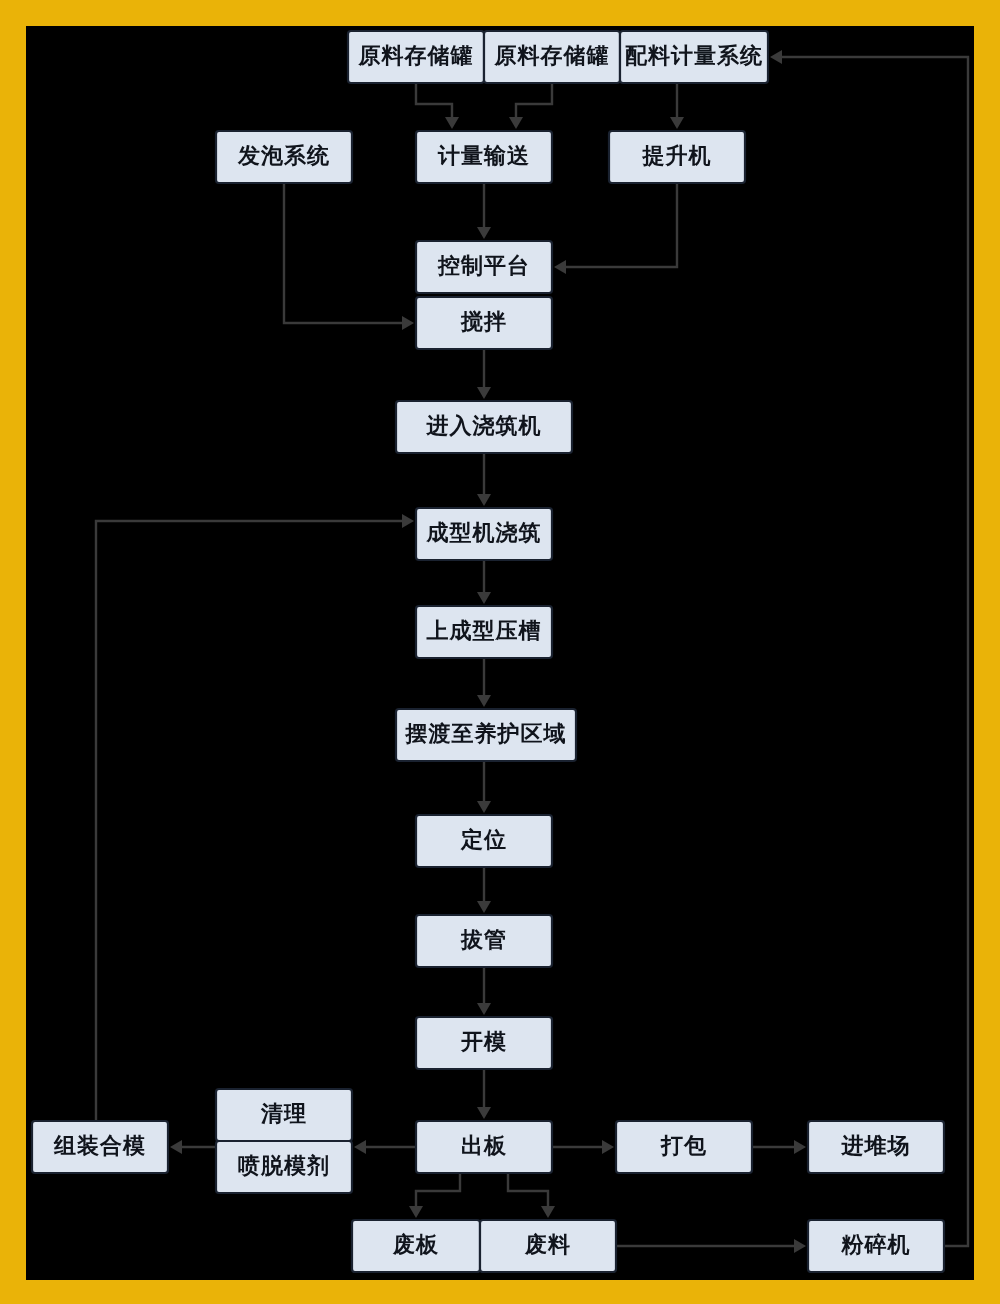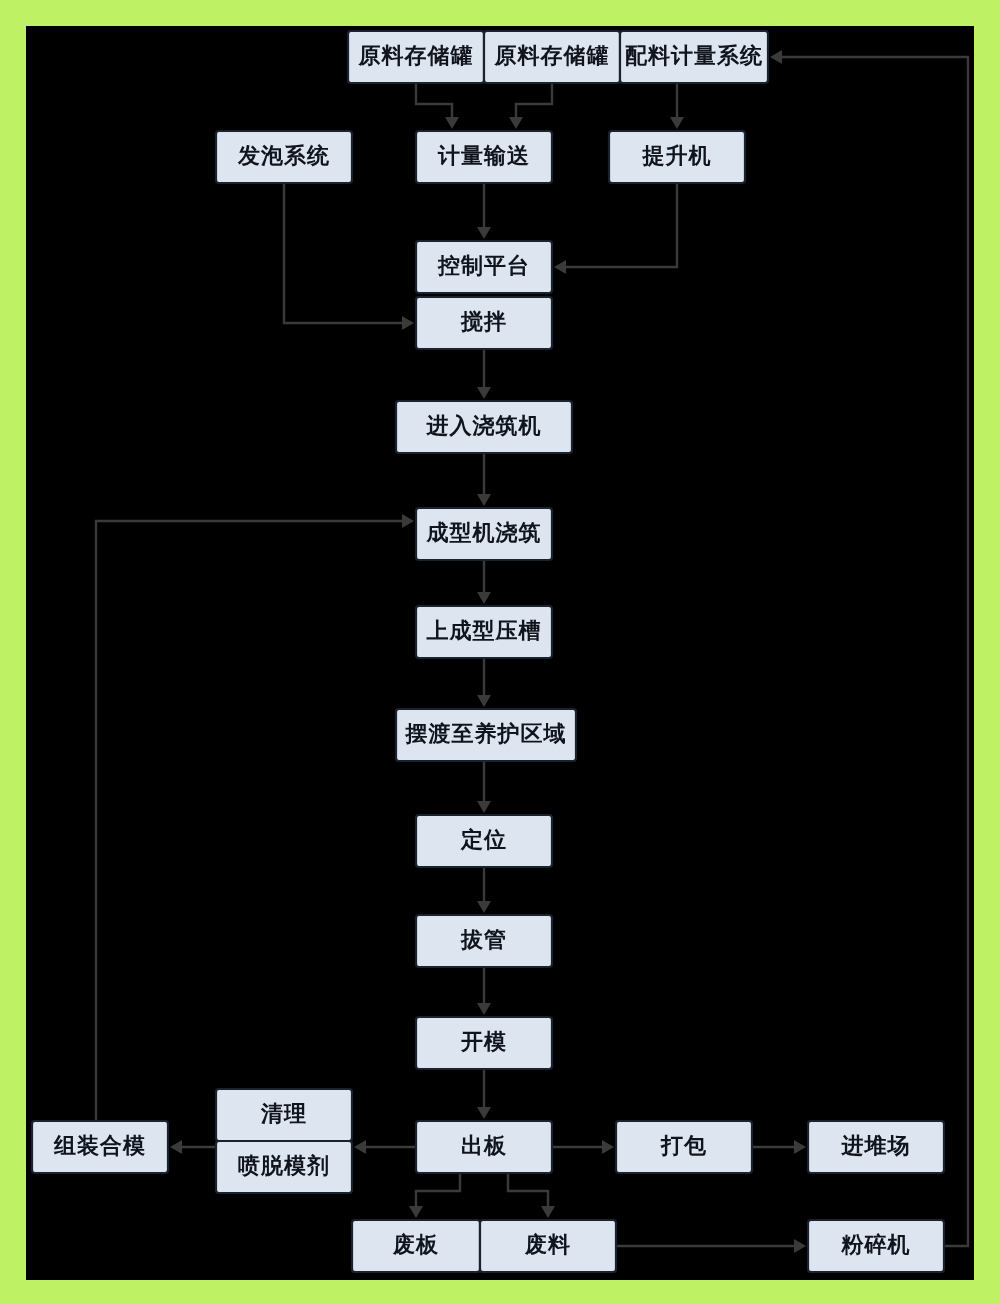--- a/index.html
+++ b/index.html
@@ -10,21 +10,21 @@
   body {
     width: 1000px;
     height: 1304px;
     font-family: "Liberation Serif", "DejaVu Serif", serif;
     overflow: hidden;
   }
   #stage {
     position: relative;
     width: 1000px;
     height: 1304px;
-    background: #bef264;
+    background: #eab308;
   }
   #canvas {
     position: absolute;
     left: 26px;
     top: 26px;
     width: 948px;
     height: 1254px;
     background: #000000;
   }
   svg#flow {

